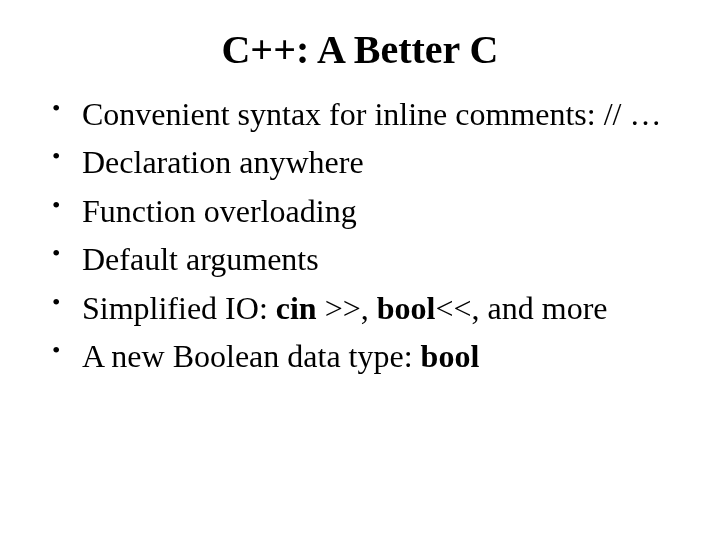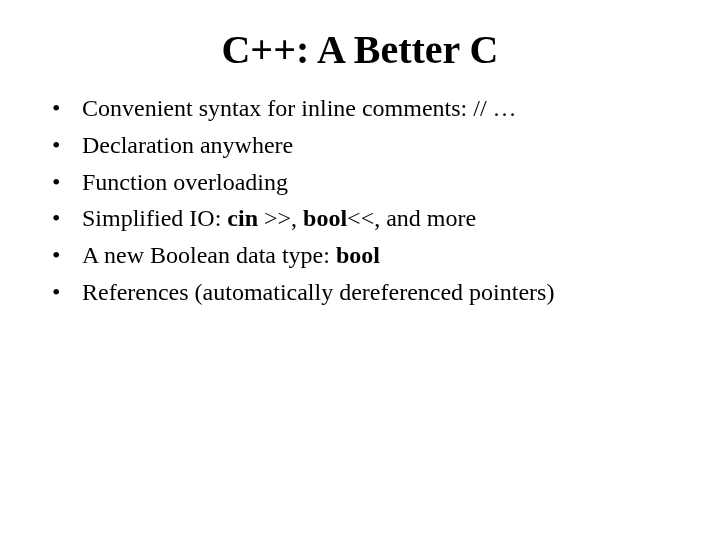--- a/index.html
+++ b/index.html
@@ -20,21 +20,21 @@
   .title {
     font-size: 40px;
     font-weight: bold;
     text-align: center;
     margin: 6px 0 18px 0;
   }
   ul.bullets {
     list-style: none;
     margin: 0;
     padding: 0 0 0 6px;
-    font-size: 24px;
+    font-size: 32px;
     line-height: 1.45;
   }
   ul.bullets li {
     position: relative;
     padding-left: 36px;
     margin: 2px 0;
   }
   ul.bullets li::before {
     content: "•";
     position: absolute;
@@ -47,17 +47,17 @@
 </style>
 </head>
 <body>
 
 <div class="slide">
   <div class="title">C++: A Better C</div>
   <ul class="bullets" id="bullets">
       <li><span>Convenient syntax for inline comments: // …</span></li>
       <li><span>Declaration anywhere</span></li>
       <li><span>Function overloading</span></li>
+      <li><span>Default arguments</span></li>
       <li><span>Simplified IO: </span><b>cin</b><span> &gt;&gt;, </span><b>bool</b><span>&lt;&lt;, and more</span></li>
       <li><span>A new Boolean data type: </span><b>bool</b></li>
-      <li><span>References (automatically dereferenced pointers)</span></li>
     </ul>
 </div>
 
 </body></html>

